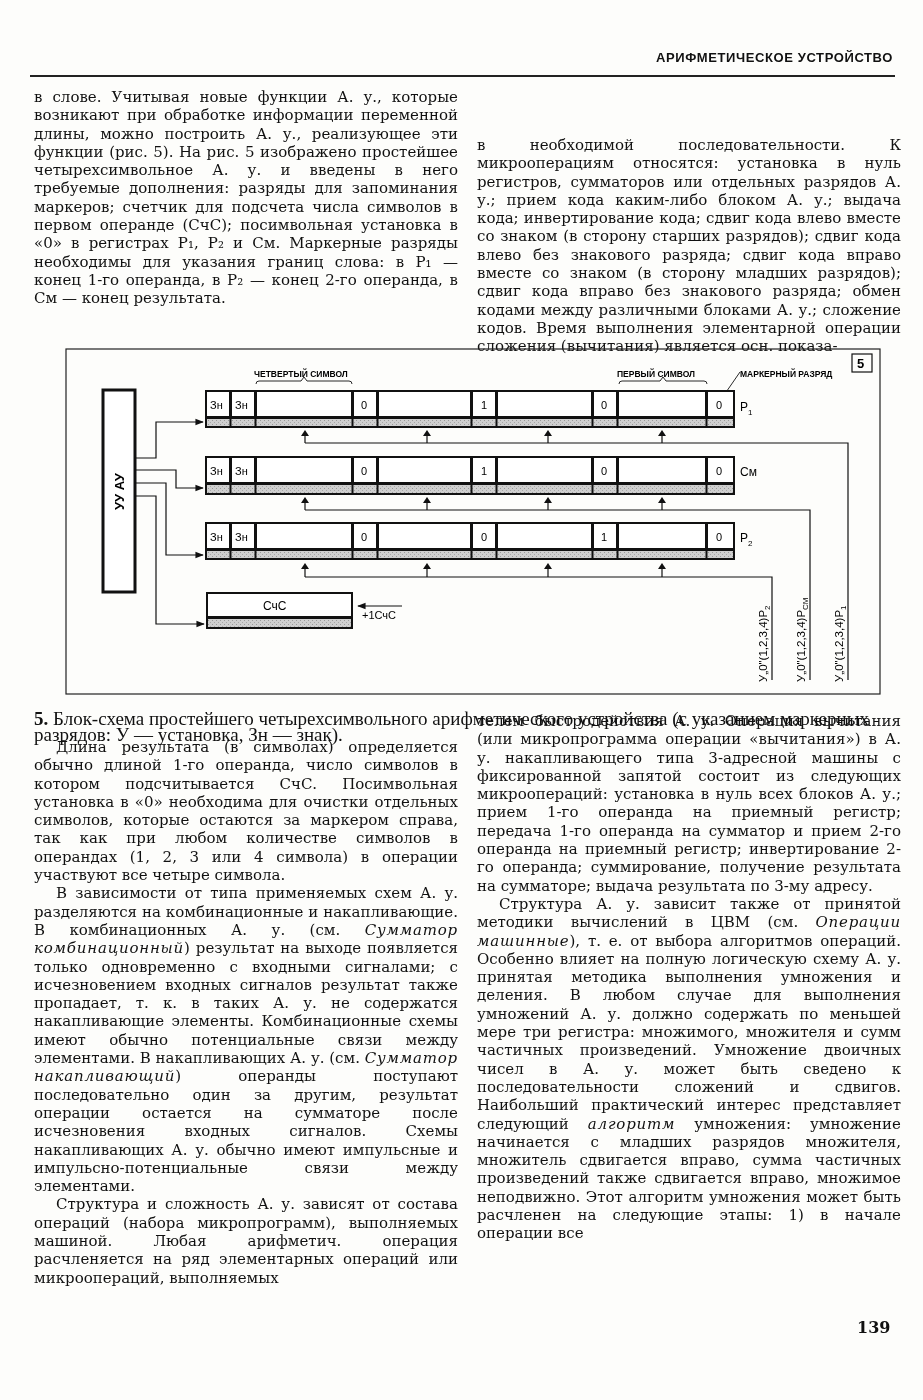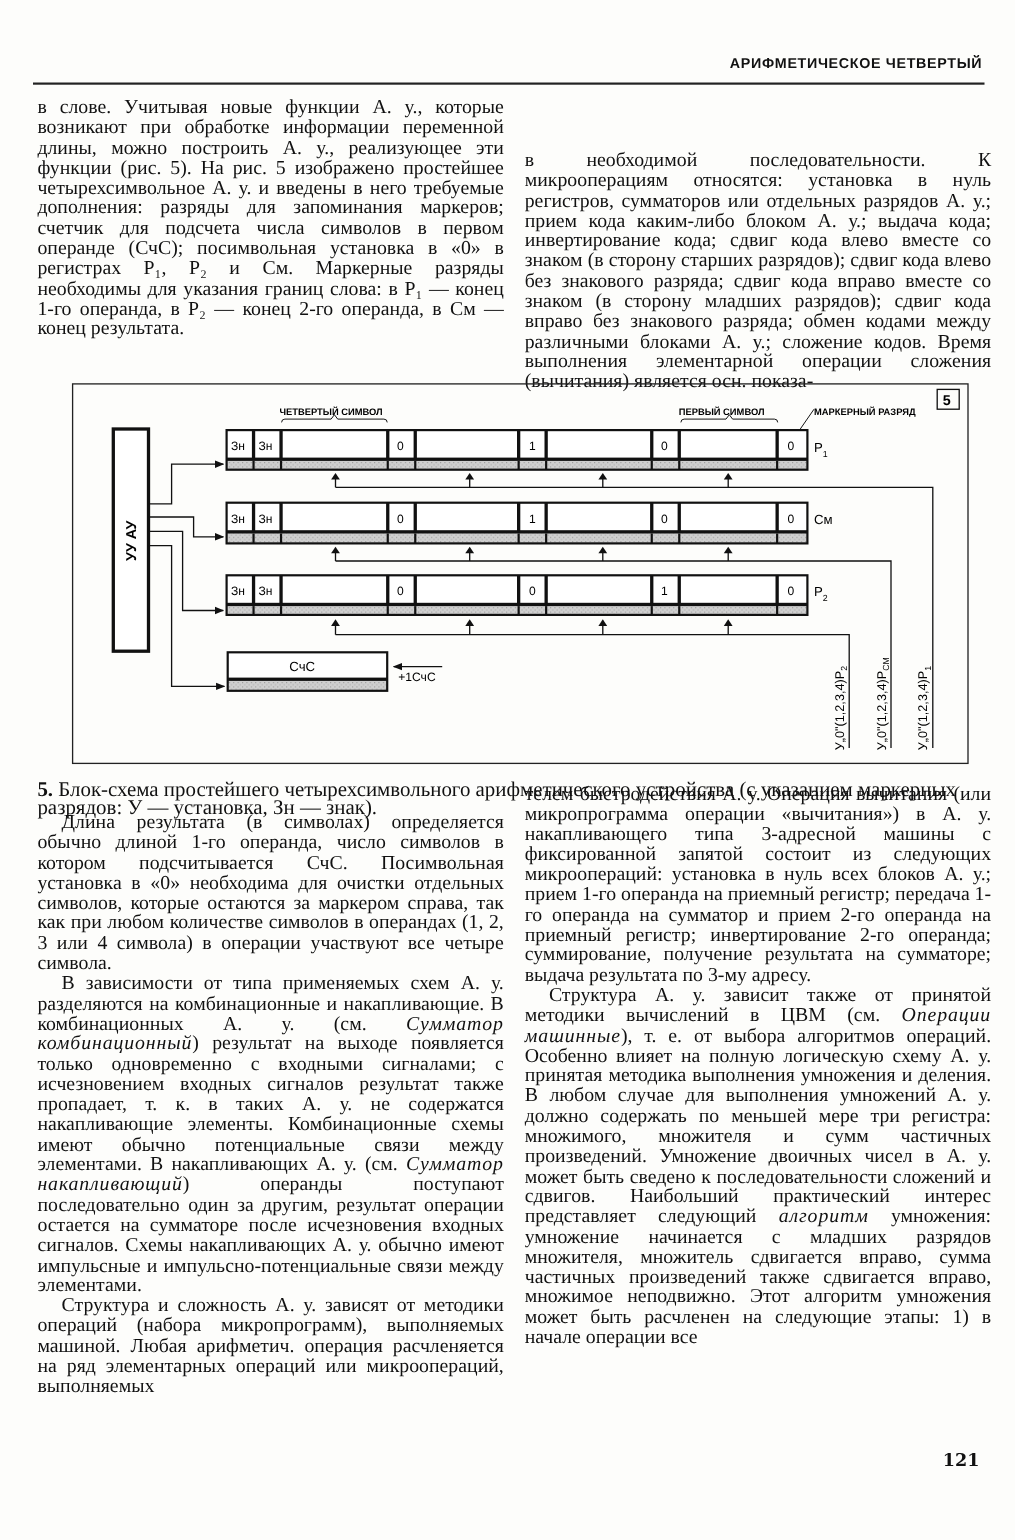--- a/index.html
+++ b/index.html
@@ -1,38 +1,38 @@
 <!DOCTYPE html>
 <html><head>
 <meta charset="utf-8">
 <style>
   html, body { margin: 0; padding: 0; background: #fdfdfb; }
   body { width: 923px; height: 1400px; position: relative; overflow: hidden;
          font-family: "DejaVu Serif", "Liberation Serif", serif; color: #111; }
   .running-head { position: absolute; top: 50px; right: 30px; font-family: "Liberation Sans", "DejaVu Sans", sans-serif;
                   font-size: 13px; font-weight: bold; letter-spacing: 0.6px; }
   .head-rule { position: absolute; top: 75px; left: 30px; width: 865px; height: 2px; background: #222; }
-  .col { position: absolute; width: 424px; font-size: 18px; line-height: 18.3px; text-align: justify; font-family: Liberation Serif, serif; }
+  .col { position: absolute; width: 424px; font-size: 15px; line-height: 18.3px; text-align: justify; }
   .col p { margin: 0; }
   .col p.indent { text-indent: 22px; }
   .col-left-top { left: 34px; top: 88px; }
   .col-right-top { left: 477px; top: 88px; margin-top: 48px; }
   .col-left-bot { left: 34px; top: 738px; }
   .col-right-bot { left: 477px; top: 712px; }
   em.ref { font-style: italic; letter-spacing: 0.8px; }
   .caption { position: absolute; left: 34px; top: 711px; width: 860px; font-family: "Liberation Serif", serif;
              font-size: 19px; line-height: 16px; }
   .caption .num { font-weight: bold; }
   .page-number { position: absolute; left: 857px; top: 1318px; font-size: 16px; font-weight: bold; }
   svg text { font-family: "Liberation Sans", "DejaVu Sans", sans-serif; }
 </style>
 </head>
 <body>
 
-<div class="running-head">АРИФМЕТИЧЕСКОЕ ЧЕТВЕРТЫЙ</div>
+<div class="running-head">АРИФМЕТИЧЕСКОЕ УСТРОЙСТВО</div>
 <div class="head-rule"></div>
 
 <div class="col col-left-top">
   <p>в слове. Учитывая новые функции А. у., которые возникают при обработке информации переменной длины, можно построить А. у., реализующее эти функции (рис. 5). На рис. 5 изображено простейшее четырехсимвольное А. у. и введены в него требуемые дополнения: разряды для запоминания маркеров; счетчик для подсчета числа символов в первом операнде (СчС); посимвольная установка в «0» в регистрах Р₁, Р₂ и См. Маркерные разряды необходимы для указания границ слова: в Р₁ — конец 1-го операнда, в Р₂ — конец 2-го операнда, в См — конец результата.</p>
 </div>
 <div class="col col-right-top">
   <p>в необходимой последовательности. К микрооперациям относятся: установка в нуль регистров, сумматоров или отдельных разрядов А. у.; прием кода каким-либо блоком А. у.; выдача кода; инвертирование кода; сдвиг кода влево вместе со знаком (в сторону старших разрядов); сдвиг кода влево без знакового разряда; сдвиг кода вправо вместе со знаком (в сторону младших разрядов); сдвиг кода вправо без знакового разряда; обмен кодами между различными блоками А. у.; сложение кодов. Время выполнения элементарной операции сложения (вычитания) является осн. показа-</p>
 </div>
 
 <svg width="923" height="700" style="position:absolute;left:0;top:0;" xmlns="http://www.w3.org/2000/svg">
@@ -216,21 +216,21 @@
 </svg>
 
 <div class="caption">
   <span class="num">5.</span>
   <span>Блок-схема простейшего четырехсимвольного арифметического устройства (с указанием маркерных разрядов: У — установка, Зн — знак).</span>
 </div>
 
 <div class="col col-left-bot">
   <p class="indent">Длина результата (в символах) определяется обычно длиной 1-го операнда, число символов в котором подсчитывается СчС. Посимвольная установка в «0» необходима для очистки отдельных символов, которые остаются за маркером справа, так как при любом количестве символов в операндах (1, 2, 3 или 4 символа) в операции участвуют все четыре символа.</p>
   <p class="indent"><span>В зависимости от типа применяемых схем А. у. разделяются на комбинационные и накапливающие. В комбинационных А. у. (см. </span><em class="ref">Сумматор комбинационный</em><span>) результат на выходе появляется только одновременно с входными сигналами; с исчезновением входных сигналов результат также пропадает, т. к. в таких А. у. не содержатся накапливающие элементы. Комбинационные схемы имеют обычно потенциальные связи между элементами. В накапливающих А. у. (см. </span><em class="ref">Сумматор накапливающий</em><span>) операнды поступают последовательно один за другим, результат операции остается на сумматоре после исчезновения входных сигналов. Схемы накапливающих А. у. обычно имеют импульсные и импульсно-потенциальные связи между элементами.</span></p>
-  <p class="indent">Структура и сложность А. у. зависят от методики операций (набора микропрограмм), выполняемых машиной. Любая арифметич. операция расчленяется на ряд элементарных операций или микроопераций, выполняемых</p>
+  <p class="indent">Структура и сложность А. у. зависят от состава операций (набора микропрограмм), выполняемых машиной. Любая арифметич. операция расчленяется на ряд элементарных операций или микроопераций, выполняемых</p>
 </div>
 
 <div class="col col-right-bot">
   <p>телем быстродействия А. у. Операция вычитания (или микропрограмма операции «вычитания») в А. у. накапливающего типа 3-адресной машины с фиксированной запятой состоит из следующих микроопераций: установка в нуль всех блоков А. у.; прием 1-го операнда на приемный регистр; передача 1-го операнда на сумматор и прием 2-го операнда на приемный регистр; инвертирование 2-го операнда; суммирование, получение результата на сумматоре; выдача результата по 3-му адресу.</p>
   <p class="indent"><span>Структура А. у. зависит также от принятой методики вычислений в ЦВМ (см. </span><em class="ref">Операции машинные</em><span>), т. е. от выбора алгоритмов операций. Особенно влияет на полную логическую схему А. у. принятая методика выполнения умножения и деления. В любом случае для выполнения умножений А. у. должно содержать по меньшей мере три регистра: множимого, множителя и сумм частичных произведений. Умножение двоичных чисел в А. у. может быть сведено к последовательности сложений и сдвигов. Наибольший практический интерес представляет следующий </span><em class="ref">алгоритм</em><span> умножения: умножение начинается с младших разрядов множителя, множитель сдвигается вправо, сумма частичных произведений также сдвигается вправо, множимое неподвижно. Этот алгоритм умножения может быть расчленен на следующие этапы: 1) в начале операции все</span></p>
 </div>
 
-<div class="page-number">121</div>
+<div class="page-number">139</div>
 
 </body></html>

